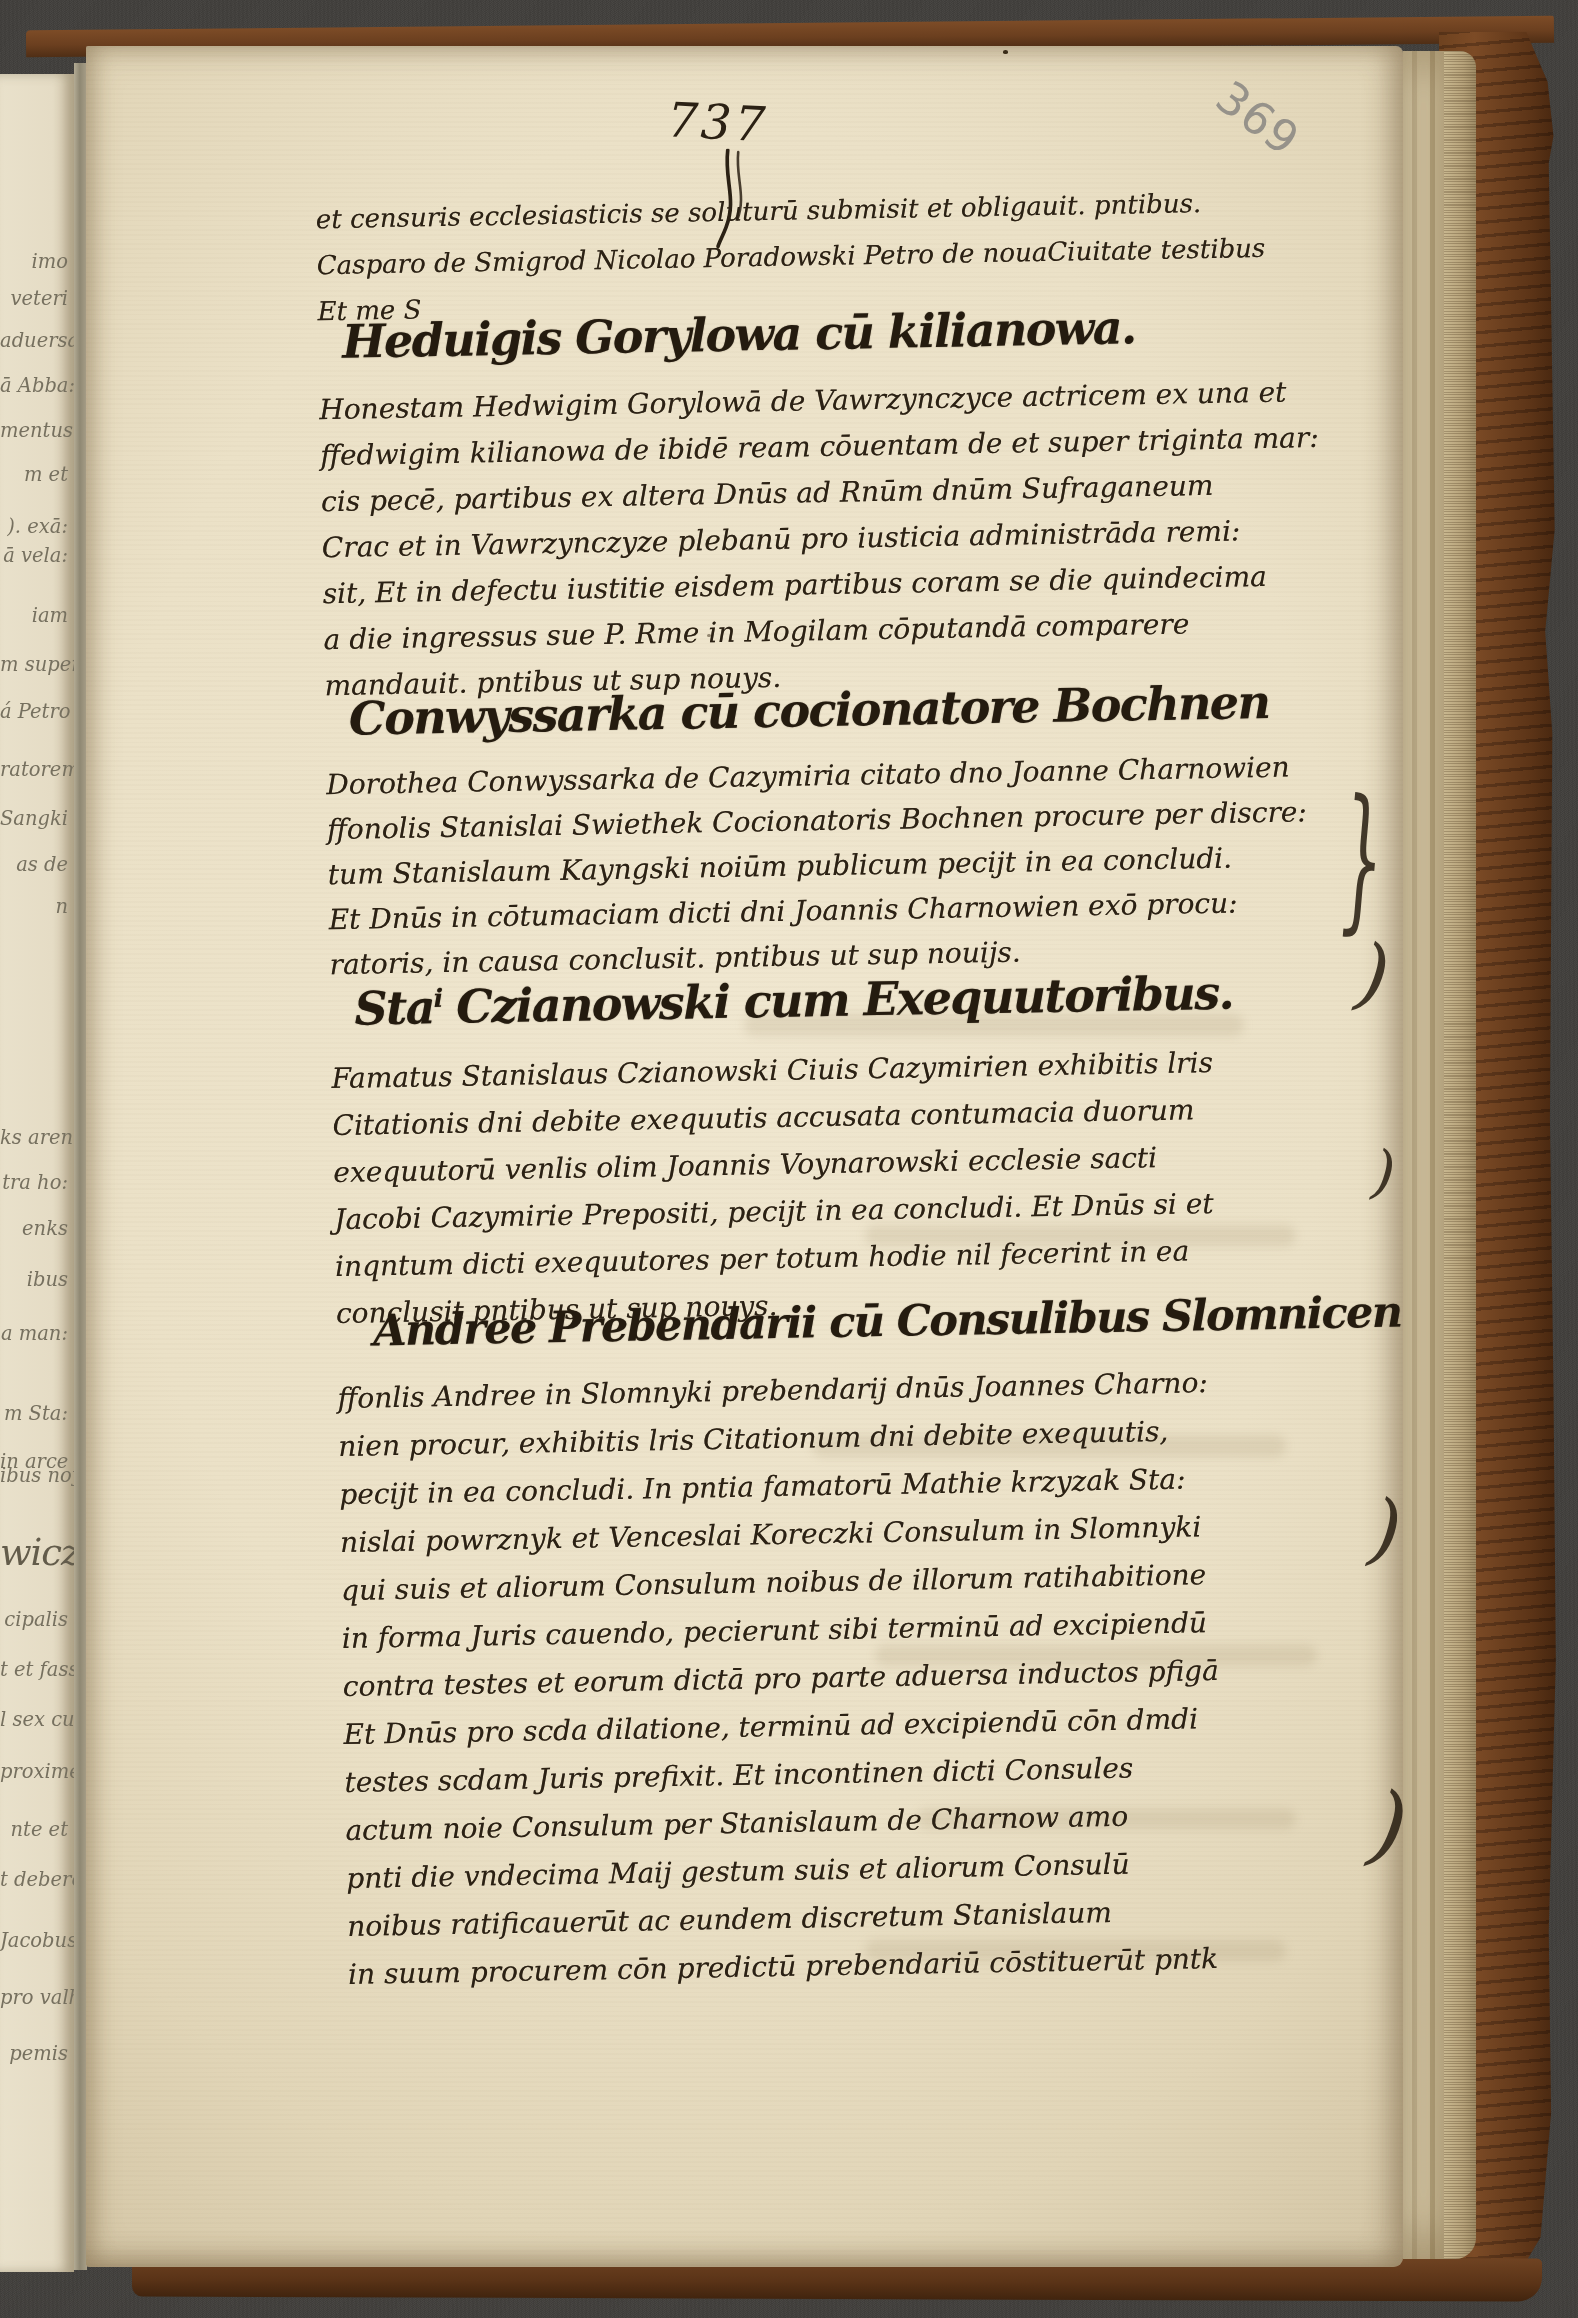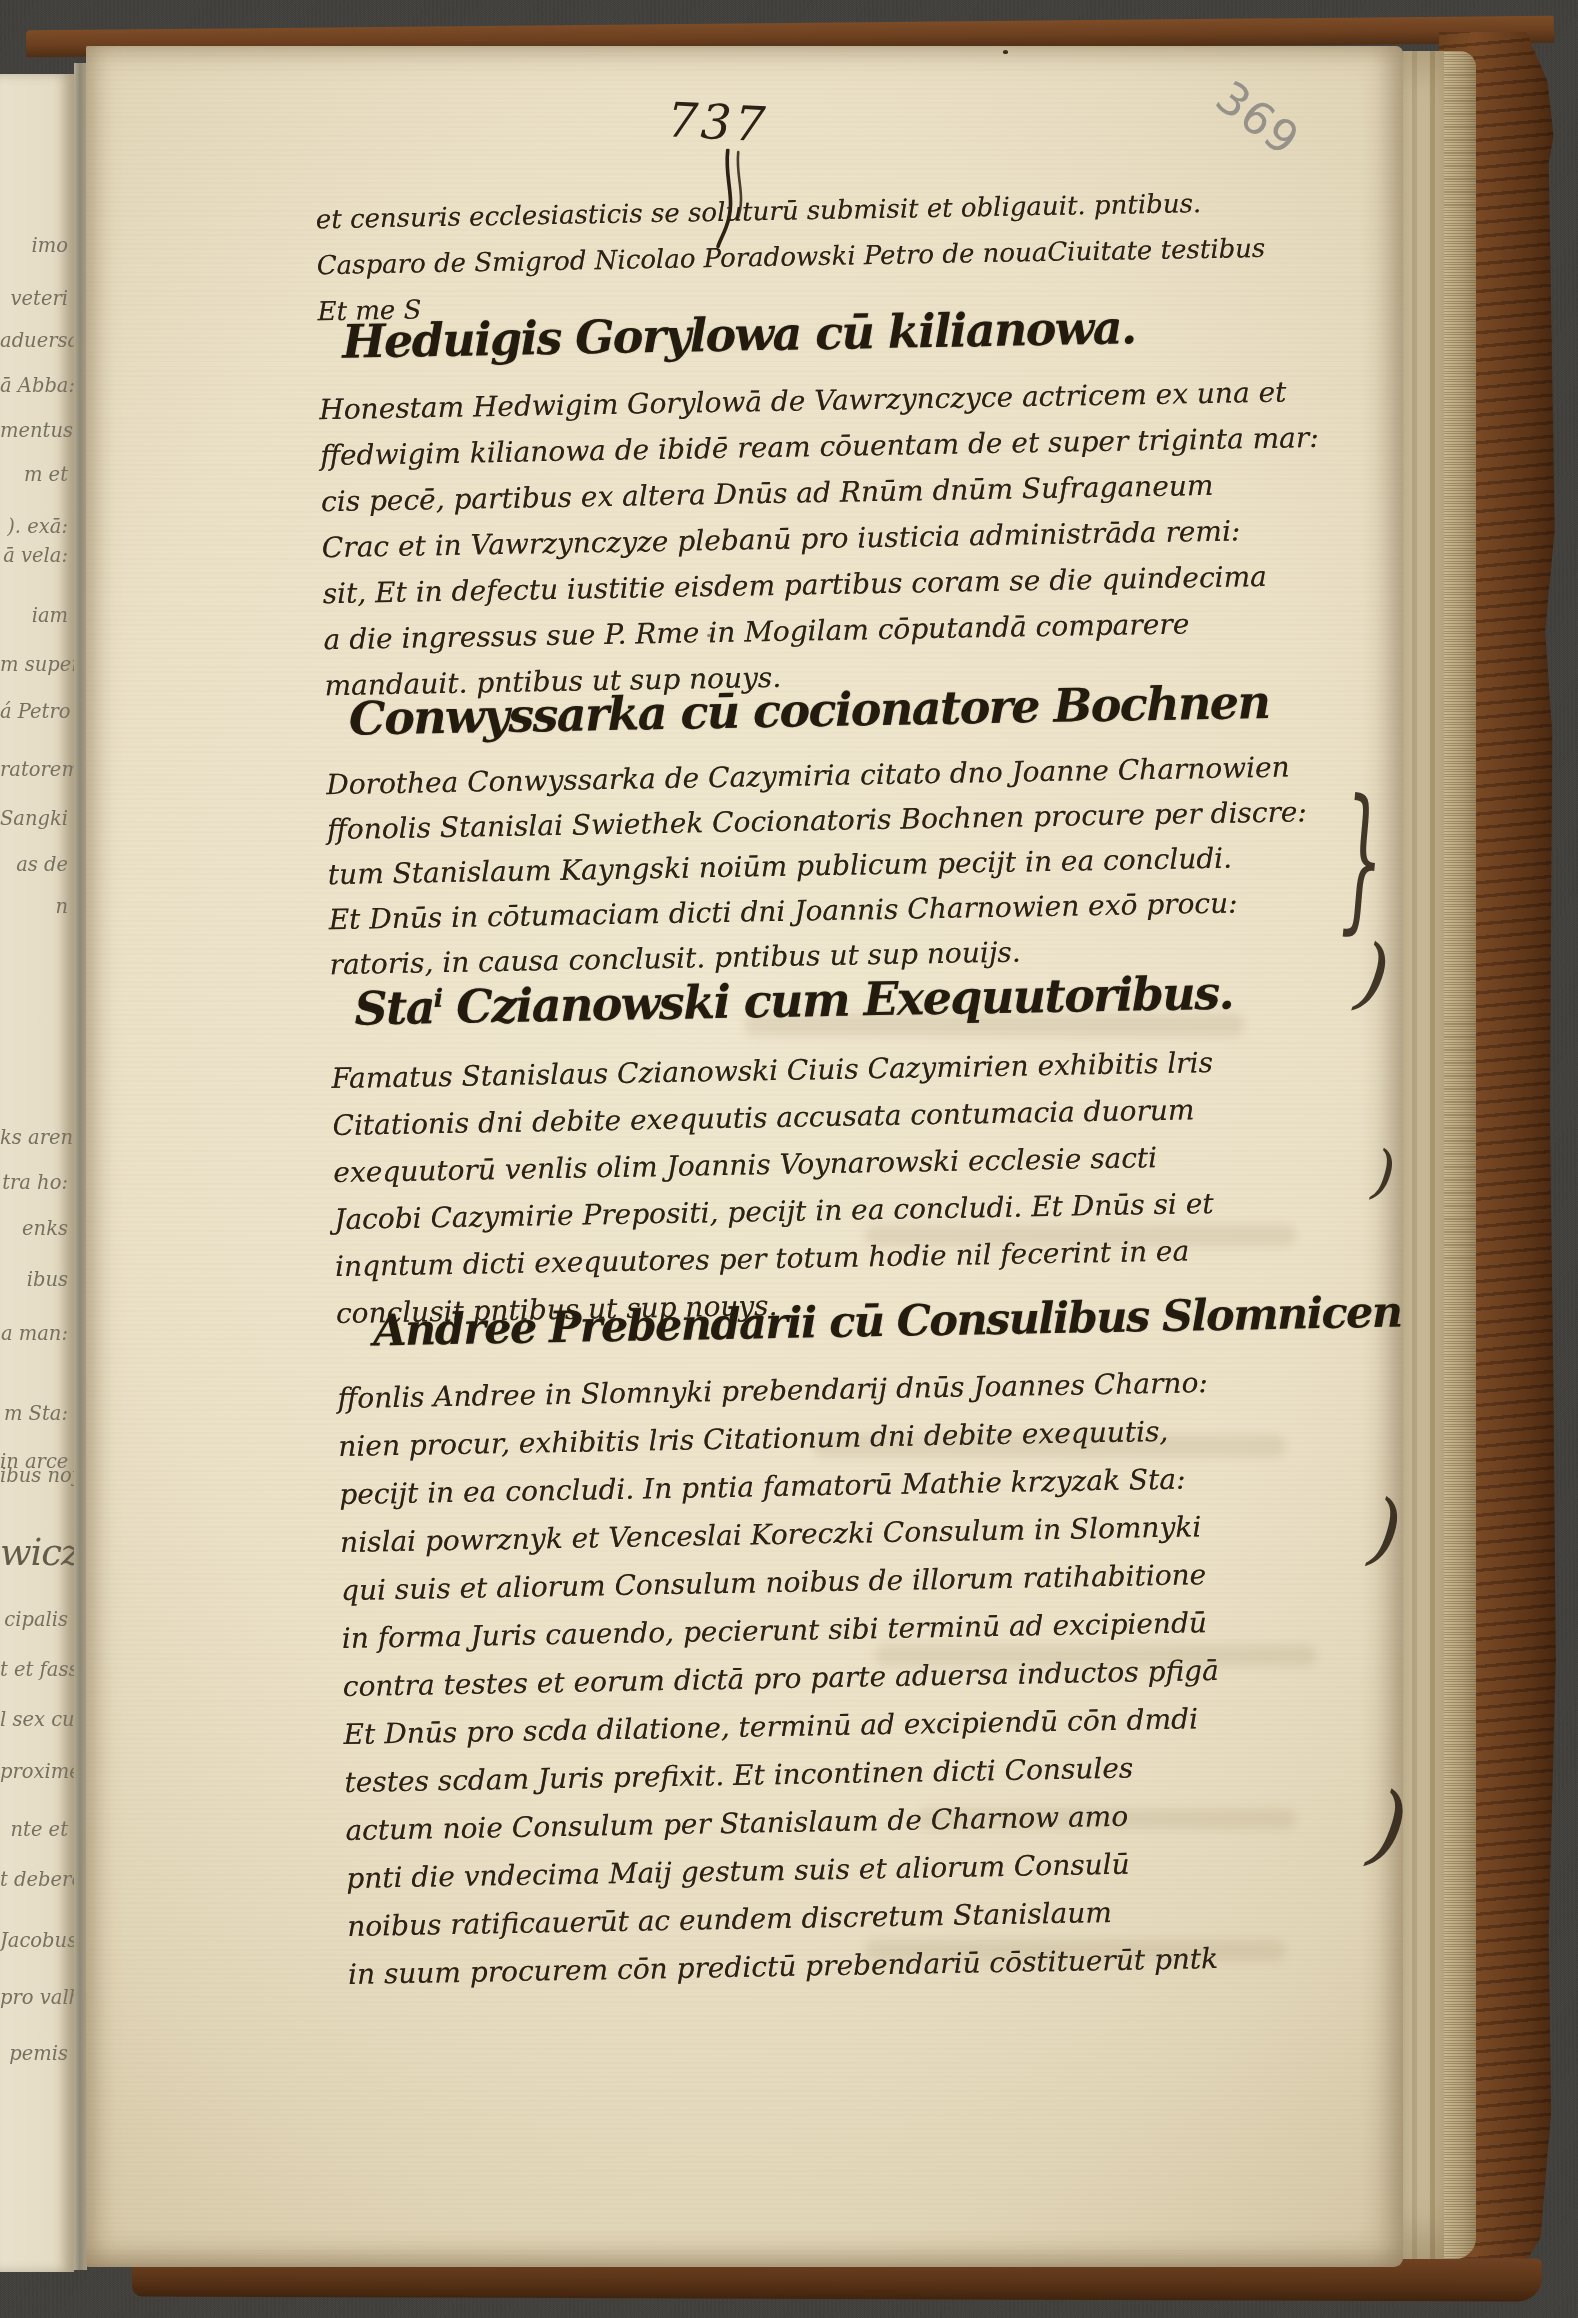--- a/index.html
+++ b/index.html
@@ -88,21 +88,21 @@
 </head>
 <body>
 
 <div class="scene">
 
   <div class="leather-top"></div>
   <div class="leather-right"></div>
   <div class="leather-bottom"></div>
 
   <div class="facing-page">
-    <div class="fragment" style="top:160px">imo</div>
+    <div class="fragment" style="top:176px">imo</div>
     <div class="fragment" style="top:213px">veteri</div>
     <div class="fragment" style="top:255px">aduersa</div>
     <div class="fragment" style="top:300px">ā Abba:</div>
     <div class="fragment" style="top:345px">mentus</div>
     <div class="fragment" style="top:389px">m et</div>
     <div class="fragment" style="top:441px">). exā:</div>
     <div class="fragment" style="top:470px">ā vela:</div>
     <div class="fragment" style="top:530px">iam</div>
     <div class="fragment" style="top:579px">m super:</div>
     <div class="fragment" style="top:626px">á Petro</div>

